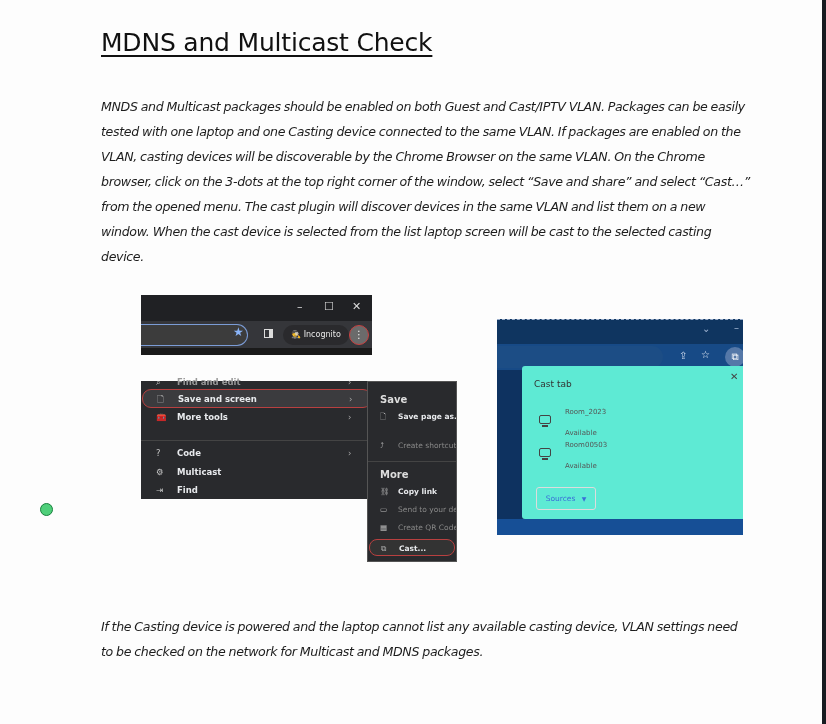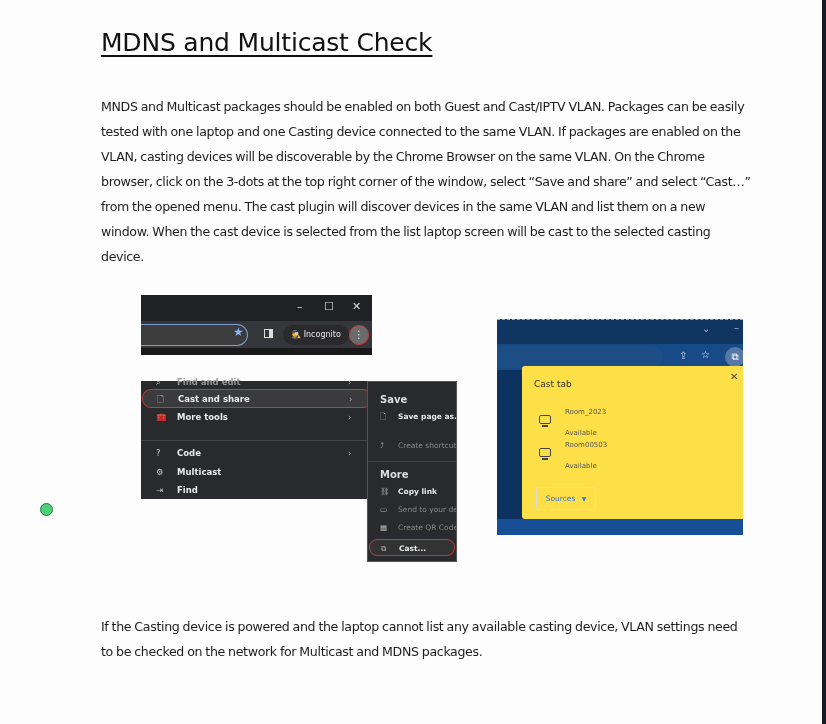--- a/index.html
+++ b/index.html
@@ -12,21 +12,21 @@
   .right-bar { position: absolute; left: 822px; top: 0; width: 4px; height: 724px; background: #171b20; }
   .title {
     position: absolute; left: 101px; top: 26px;
     font-size: 25px; line-height: 34px; text-decoration: underline;
     text-underline-offset: 4px; text-decoration-thickness: 2px; color: #111;
     letter-spacing: -0.2px; margin: 0; font-weight: normal;
   }
   .para {
     position: absolute; left: 101px; width: 650px;
     font-size: 12.6px; line-height: 25px; color: #1d1d1d; margin: 0;
-    letter-spacing: -0.35px; word-spacing: -0.5px;
+    letter-spacing: -0.35px; word-spacing: -0.5px; font-style: italic;
   }
   .p1 { top: 94px; }
   .p2 { top: 614px; }
 
   
   .shot-top { position: absolute; left: 141px; top: 295px; width: 231px; height: 60px; background: #202124; overflow: hidden; }
   .shot-top .tb { position: absolute; left: 0; top: 0; width: 231px; height: 26px; background: #202124; }
   .win-ctl { position: absolute; top: 5px; color: #ddd; font-size: 11px; }
   .shot-top .tool { position: absolute; left: 0; top: 26px; width: 231px; height: 27px; background: #35363a; }
   .omni { position: absolute; left: -10px; top: 29px; width: 116px; height: 20px; border: 1.5px solid #7b9cd6; border-left: none; border-radius: 0 12px 12px 0; background: #3c3c3c; }
@@ -56,21 +56,21 @@
   .sub-i.hl { border: 1.5px solid #b84040; border-radius: 8px; box-sizing: border-box; width: 86px; left: 1px; background: #333; }
   .sub-sep { position: absolute; left: 0; top: 79px; width: 90px; height: 1px; background: #444; }
 
   
   .shot-cast { position: absolute; left: 497px; top: 319px; width: 246px; height: 216px; background: #0e3260; overflow: hidden; }
   .cast-titlebar { position: absolute; left: 0; top: 0; width: 246px; height: 24px; background: #0f3560; border-top: 1px dashed #9aaecb; }
   .cast-tb-ic { position: absolute; color: #9fb3d1; font-size: 10px; }
   .cast-toolbar { position: absolute; left: 0; top: 25px; width: 246px; height: 26px; background: #174a86; }
   .cast-omni { position: absolute; left: -10px; top: 27px; width: 176px; height: 22px; border-radius: 0 11px 11px 0; background: #1c4d85; }
   .cast-btn { position: absolute; left: 228px; top: 28px; width: 20px; height: 20px; border-radius: 50%; background: #5578a8; color: #fff; font-size: 10px; text-align: center; line-height: 20px; }
-  .cast-dialog { position: absolute; left: 25px; top: 47px; width: 225px; height: 153px; background: #fde047; border-radius: 3px; }
+  .cast-dialog { position: absolute; left: 25px; top: 47px; width: 225px; height: 153px; background: #5eead4; border-radius: 3px; }
   .cast-blue-bottom { position: absolute; left: 0; top: 200px; width: 246px; height: 16px; background: #164f96; }
   .cast-title { position: absolute; left: 12px; top: 13px; font-size: 9px; color: #333; }
   .cast-close { position: absolute; left: 208px; top: 5px; font-size: 10px; color: #444; }
   .device { position: absolute; left: 0; width: 220px; height: 30px; }
   .device .tv { position: absolute; left: 17px; top: 9px; width: 10px; height: 7px; border: 1.5px solid #444; border-radius: 2px; }
   .device .tv::after { content: ""; position: absolute; left: 2px; top: 9px; width: 6px; height: 1.5px; background: #444; }
   .device .dn { position: absolute; left: 43px; top: 2px; font-size: 7px; color: #555; text-align: right; }
   .device .ds { position: absolute; left: 43px; top: 15px; font-size: 7px; color: #555; margin-top: 8px; }
   .sources { position: absolute; left: 14px; top: 121px; width: 58px; height: 21px; border: 1px solid #dcdcdc; border-radius: 3px; font-size: 7.5px; color: #3a6fd8; line-height: 21px; text-align: center; }
 
@@ -99,21 +99,21 @@
 </div>
 
 <div class="menu">
   <div class="menu-item cut">
     <span class="ic">⌕</span>
     <span class="lbl">Find and edit</span>
     <span class="chev">›</span>
   </div>
   <div class="menu-item hl" style="top:8px">
     <span class="ic" style="left:14px">🗋</span>
-    <span class="lbl" style="left:35px">Cast and share</span>
+    <span class="lbl" style="left:35px">Save and screen</span>
     <span class="chev" style="left:206px">›</span>
   </div>
   <div class="menu-item" style="top:27px">
     <span class="ic">🧰</span>
     <span class="lbl">More tools</span>
     <span class="chev">›</span>
   </div>
   <div class="menu-sep"></div>
   <div class="menu-item" style="top:63px">
     <span class="ic">?</span>

